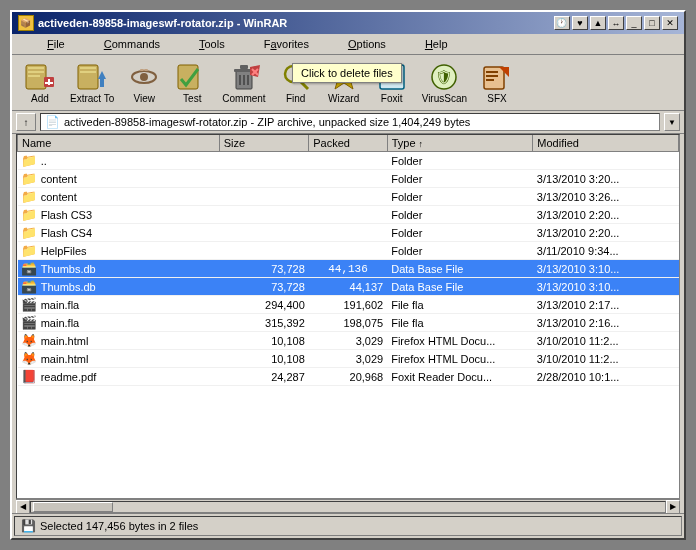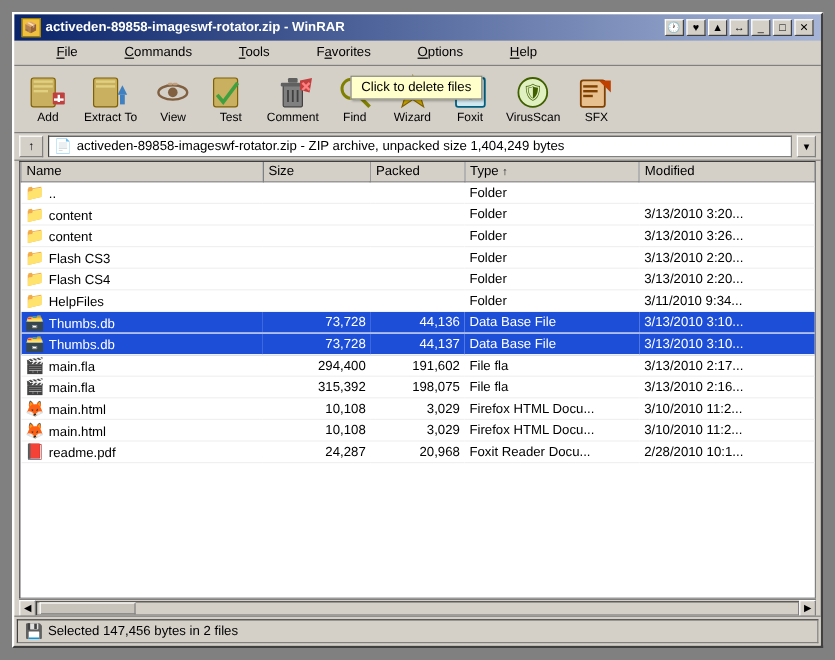--- a/index.html
+++ b/index.html
@@ -210,21 +210,21 @@
       cursor: pointer;
       white-space: nowrap;
       position: sticky;
       top: 0;
       background: #d4d0c8;
     }
     .file-list tbody tr {
       cursor: pointer;
     }
     .file-list tbody tr.selected {
-      background: #1d4ed8;
+      background: #3b82f6;
       color: white;
     }
     .file-list tbody td {
       padding: 1px 4px;
       font-size: 11px;
       border-bottom: 1px solid #f0f0f0;
       white-space: nowrap;
     }
     .col-name { width: 180px; }
     .col-size { width: 80px; text-align: right; }
@@ -500,21 +500,21 @@
           <tr>
             <td><span style="font-size:13px;margin-right:3px;">📁</span><span>HelpFiles</span></td>
             <td style="text-align: right;"></td>
             <td style="text-align: right;"></td>
             <td>Folder</td>
             <td>3/11/2010 9:34...</td>
           </tr>
           <tr class="selected">
             <td><span style="font-size:13px;margin-right:3px;">🗃️</span><span>Thumbs.db</span></td>
             <td style="text-align: right;">73,728</td>
-            <td style="text-align: right;">44,136</td>
+            <td style="text-align: center; font-family: Liberation Mono, monospace;">44,136</td>
             <td>Data Base File</td>
             <td>3/13/2010 3:10...</td>
           </tr>
           <tr class="selected">
             <td><span style="font-size:13px;margin-right:3px;">🗃️</span><span>Thumbs.db</span></td>
             <td style="text-align: right;">73,728</td>
             <td style="text-align: right;">44,137</td>
             <td>Data Base File</td>
             <td>3/13/2010 3:10...</td>
           </tr>

